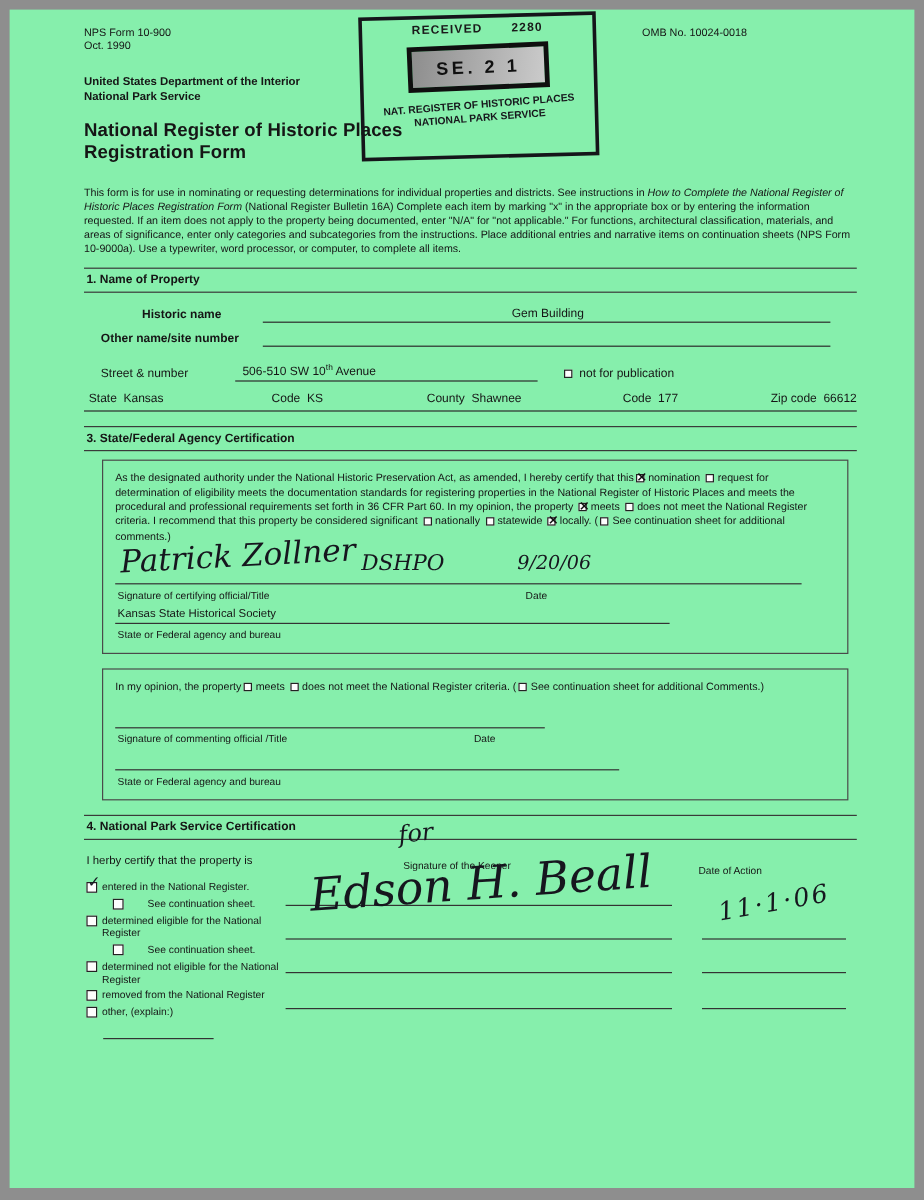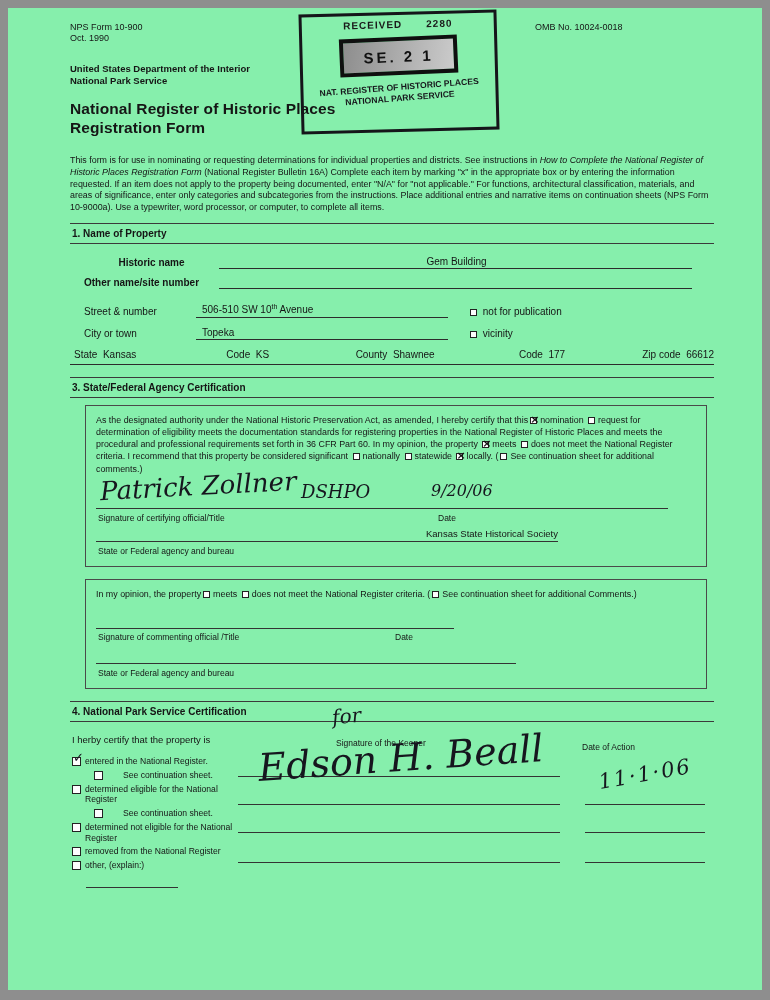--- a/index.html
+++ b/index.html
@@ -78,21 +78,21 @@
   .handwriting { font-family:"DejaVu Serif", serif; font-style:italic; color:#16161e; white-space:nowrap; }
 
   .sigarea { position:relative; height:48px; }
   .sig-name { position:absolute; left:4px; top:-4px; font-size:26px; transform:rotate(-3deg); }
   .sig-title { position:absolute; left:205px; top:6px; font-size:18px; }
   .sig-date { position:absolute; left:335px; top:6px; font-size:16px; }
   .sig-line { position:absolute; left:0; right:28px; bottom:14px; border-bottom:1px solid #333; }
   .sig-captions { position:absolute; left:2px; right:0; bottom:0; font-size:8.5px; }
   .sig-captions .datecap { position:absolute; left:340px; bottom:0; }
 
-  .agencyrow { margin-top:4px; width:462px; border-bottom:1px solid #333; font-size:9.5px; padding:1px 0 2px 2px; min-height:13px;text-align:right; }
+  .agencyrow { margin-top:4px; width:462px; border-bottom:1px solid #333; font-size:9.5px; padding:1px 0 2px 2px; min-height:13px; }
   .caption { font-size:8.5px; margin-top:4px; padding-left:2px; }
 
   .sigarea2 { position:relative; height:42px; }
   .sigarea2 .sig-line2 { position:absolute; left:0; width:358px; bottom:13px; border-bottom:1px solid #333; }
   .sigarea2 .sig-captions2 { position:absolute; left:2px; bottom:0; font-size:8.5px; width:100%; }
   .sigarea2 .datecap { position:absolute; left:297px; bottom:0; }
   .agencyrow2 { margin-top:8px; width:420px; border-bottom:1px solid #333; height:14px; }
 
   
   .s4body { position:relative; height:212px; font-size:9.5px; }
@@ -191,28 +191,20 @@
 
   <div class="frow cbline" style="margin-top:14px;">
     <span class="lbl" style="width:112px;font-weight:normal;">Street &amp; number</span>
     <span class="val" style="width:252px;"><span>506-510 SW 10</span><sup>th</sup><span> Avenue</span></span>
     <span class="cbl" style="margin-left:20px;">
       <span class="cb"></span>
       <span>not for publication</span>
     </span>
   </div>
 
-  <div class="frow cbline" style="margin-top:9px;">
-    <span class="lbl" style="width:112px;font-weight:normal;">City or town</span>
-    <span class="val" style="width:252px;">Topeka</span>
-    <span class="cbl" style="margin-left:20px;">
-      <span class="cb"></span>
-      <span>vicinity</span>
-    </span>
-  </div>
 
   <div class="staterow">
     <span class="pair" style="width:115px;"><span>State</span>&nbsp;&nbsp;<span>Kansas</span></span>
     <span class="pair" style="width:92px;"><span>Code</span>&nbsp;&nbsp;<span>KS</span></span>
     <span class="pair" style="width:126px;"><span>County</span>&nbsp;&nbsp;<span>Shawnee</span></span>
     <span class="pair" style="width:86px;"><span>Code</span>&nbsp;&nbsp;<span>177</span></span>
     <span class="pair"><span>Zip code</span>&nbsp;&nbsp;<span>66612</span></span>
   </div>
 
   <div class="sect" style="margin-top:12px;">3. State/Federal Agency Certification</div>

